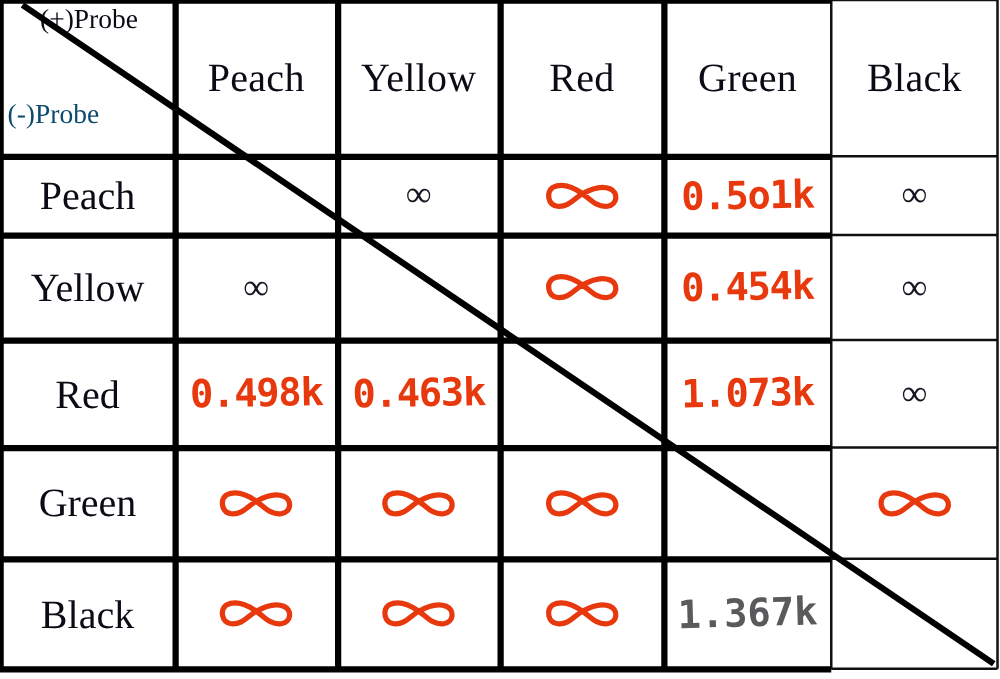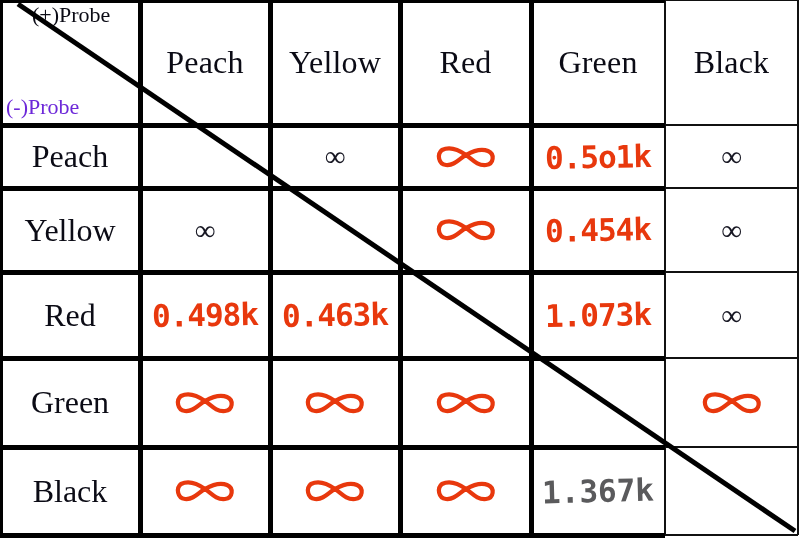--- a/index.html
+++ b/index.html
@@ -32,21 +32,21 @@
   .hand.red{color:#e8380d;}
   .hand.gray{color:#5a5a5c;font-weight:600;letter-spacing:0px;
              transform:rotate(-1.6deg);}
 
   
   .inf-hand{display:block;}
 
   
   .corner{position:absolute;}
   .corner-plus{top:2px;left:32px;font-size:22px;color:#0b0b15;}
-  .corner-minus{top:78px;left:6px;font-size:22px;color:#6d28d9;margin-top:16px;}
+  .corner-minus{top:78px;left:6px;font-size:22px;color:#0c4a6e;}
 
   .diag{position:absolute;top:0;left:0;pointer-events:none;}
 </style>
 </head>
 <body>
 
 <div id="sheet">
 
   <div id="grid-layer">
       <div class="vline" style="left: -2px; top: 0px; height: 535px;"></div>

